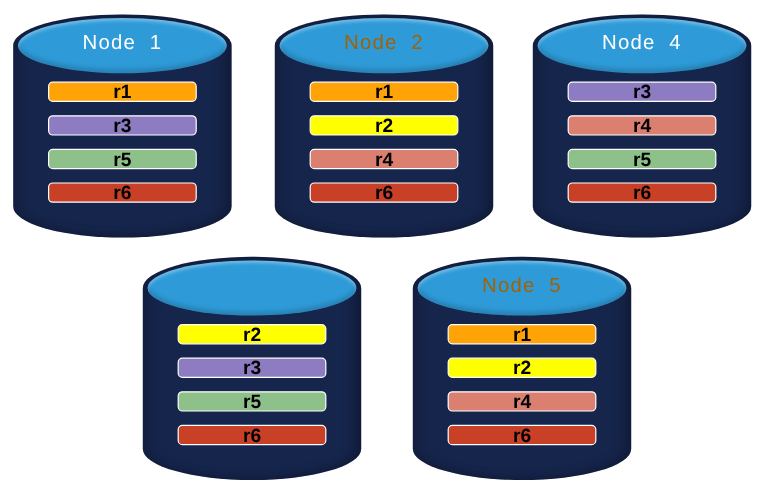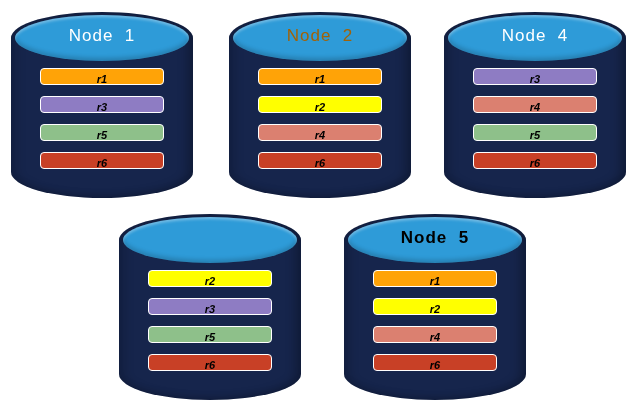--- a/index.html
+++ b/index.html
@@ -37,25 +37,24 @@
     position: absolute; left: 29px; top: 56px; width: 124px;
   }
   .bar {
     height: 15px;
     border: 1px solid #ffffff;
     border-radius: 4px;
     margin-bottom: 11px;
     text-align: center;
   }
   .bar span {
-    font-size: 11px;
+    font-size: 16px;
     font-weight: bold;
     line-height: 15px;
     display: inline-block;
-    font-style: italic;
   }
 </style>
 </head>
 <body>
 
 <div class="canvas">
 
   <div class="cylinder" style="left:11px;top:12px">
     <div class="cyl-body" style="background-color: rgb(22, 37, 76);"></div>
     <div class="cyl-top" style="background-color: rgb(46, 155, 216);"></div>
@@ -99,21 +98,21 @@
       <div class="bar" style="background-color: rgb(255, 255, 0);"><span style="color: rgb(0, 0, 0);">r2</span></div>
       <div class="bar" style="background-color: rgb(142, 124, 195);"><span style="color: rgb(0, 0, 0);">r3</span></div>
       <div class="bar" style="background-color: rgb(142, 192, 138);"><span style="color: rgb(0, 0, 0);">r5</span></div>
       <div class="bar" style="background-color: rgb(200, 64, 38);"><span style="color: rgb(0, 0, 0);">r6</span></div>
     </div>
   </div>
 
   <div class="cylinder" style="left:344px;top:214px">
     <div class="cyl-body" style="background-color: rgb(22, 37, 76);"></div>
     <div class="cyl-top" style="background-color: rgb(46, 155, 216);"></div>
-    <div class="node-label" style="color: #000000; font-weight: bold;">Node  5</div>
+    <div class="node-label" style="color: #a16207;">Node  5</div>
     <div class="bars">
       <div class="bar" style="background-color: rgb(255, 163, 7);"><span style="color: rgb(0, 0, 0);">r1</span></div>
       <div class="bar" style="background-color: rgb(255, 255, 0);"><span style="color: rgb(0, 0, 0);">r2</span></div>
       <div class="bar" style="background-color: rgb(219, 128, 112);"><span style="color: rgb(0, 0, 0);">r4</span></div>
       <div class="bar" style="background-color: rgb(200, 64, 38);"><span style="color: rgb(0, 0, 0);">r6</span></div>
     </div>
   </div>
 
 </div>
 

